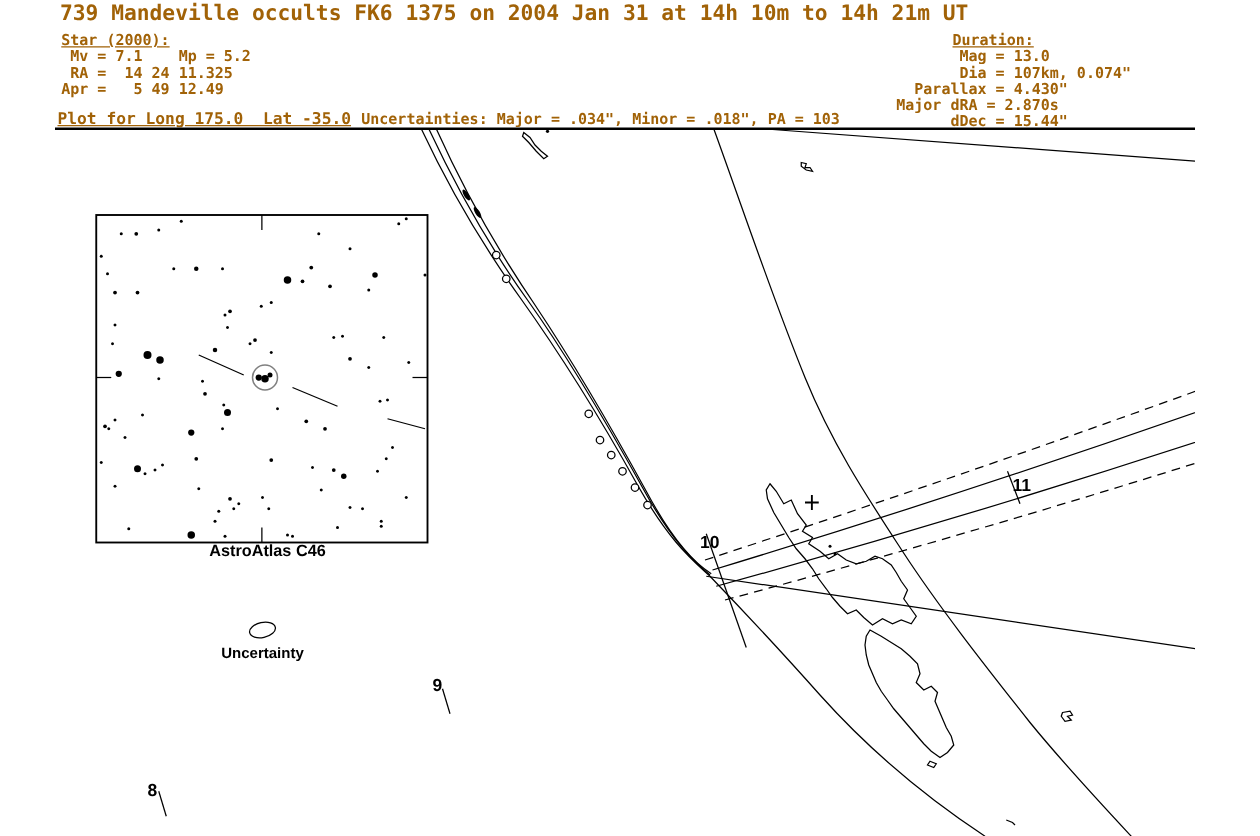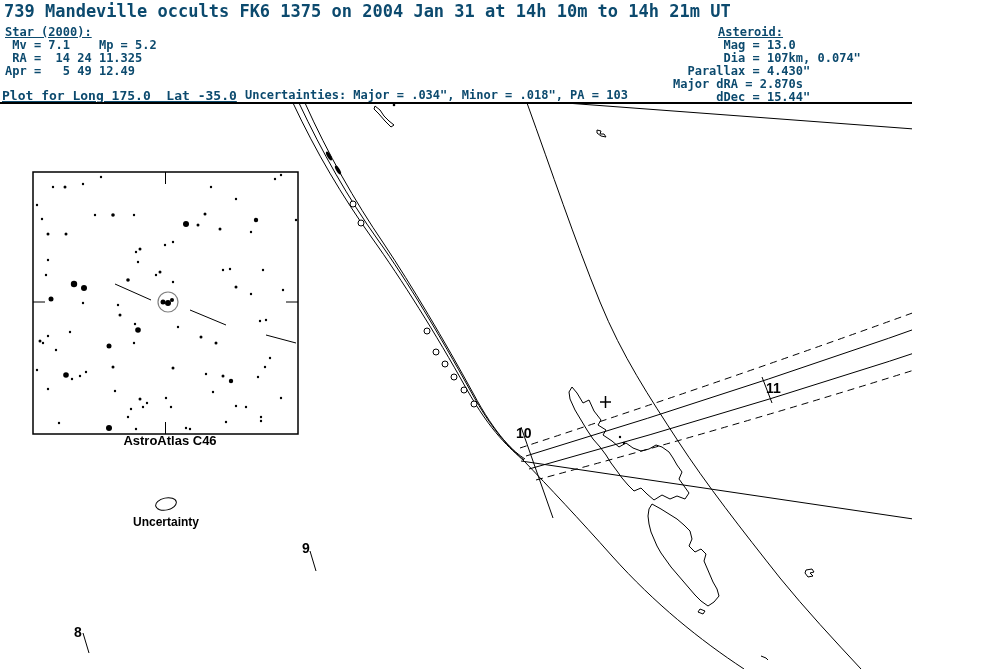--- a/index.html
+++ b/index.html
@@ -1,17 +1,17 @@
 <!DOCTYPE html>
 <html><head>
 <meta charset="utf-8">
 <style>
   html,body{margin:0;padding:0;background:#fff;}
   #screen{position:relative;width:912px;height:669px;background:#ffffff;overflow:hidden;
-          font-family:"DejaVu Sans Mono",monospace;color:#0c4a6e;}
+          font-family:"DejaVu Sans Mono",monospace;color:#a16207;margin-left:44px;}
   .abs{position:absolute;white-space:pre;}
   #title{left:4px;top:1px;font-size:17px;font-weight:bold;letter-spacing:0px;}
   .h-block{font-size:12px;font-weight:bold;line-height:13px;}
   .heading{font-size:12px;font-weight:bold;text-decoration:underline;}
   #star-heading{left:5px;top:25px;}
   #star-lines{left:5px;top:39px;}
   #event-lines{left:337px;top:26px;}
   #asteroid-heading{left:718px;top:25px;}
   #asteroid-lines{left:673px;top:39px;}
   #plot-line{left:2px;top:88px;font-size:13px;font-weight:bold;text-decoration:underline;}
@@ -22,21 +22,21 @@
 <body>
 
 <div id="screen">
 
   <div id="title" class="abs">739 Mandeville occults FK6 1375 on 2004 Jan 31 at 14h 10m to 14h 21m UT</div>
 
   <div id="star-heading" class="abs heading">Star (2000):</div>
   <div id="star-lines" class="abs h-block"><div> Mv = 7.1    Mp = 5.2</div><div> RA =  14 24 11.325</div><div>Apr =   5 49 12.49</div></div>
 
 
-  <div id="asteroid-heading" class="abs heading">Asteroid:</div>
+  <div id="asteroid-heading" class="abs heading">Duration:</div>
   <div id="asteroid-lines" class="abs h-block"><div>       Mag = 13.0</div><div>       Dia = 107km, 0.074"</div><div>  Parallax = 4.430"</div><div>Major dRA = 2.870s</div><div>      dDec = 15.44"</div></div>
 
   <div id="plot-line" class="abs">Plot for Long 175.0  Lat -35.0</div>
   <div id="uncert-line" class="abs">Uncertainties: Major = .034", Minor = .018", PA = 103</div>
 
   <svg id="plot-svg" width="1008" height="669" viewBox="0 0 1008 669">
       <line x1="0" y1="103" x2="1008" y2="103" stroke="#000" stroke-width="2"></line>
       <rect x="33" y="172" width="265" height="262" fill="none" stroke="#000" stroke-width="1.5"></rect>
       <line x1="165.5" y1="172" x2="165.5" y2="184" stroke="#000"></line>
       <line x1="165.5" y1="422" x2="165.5" y2="434" stroke="#000"></line>

